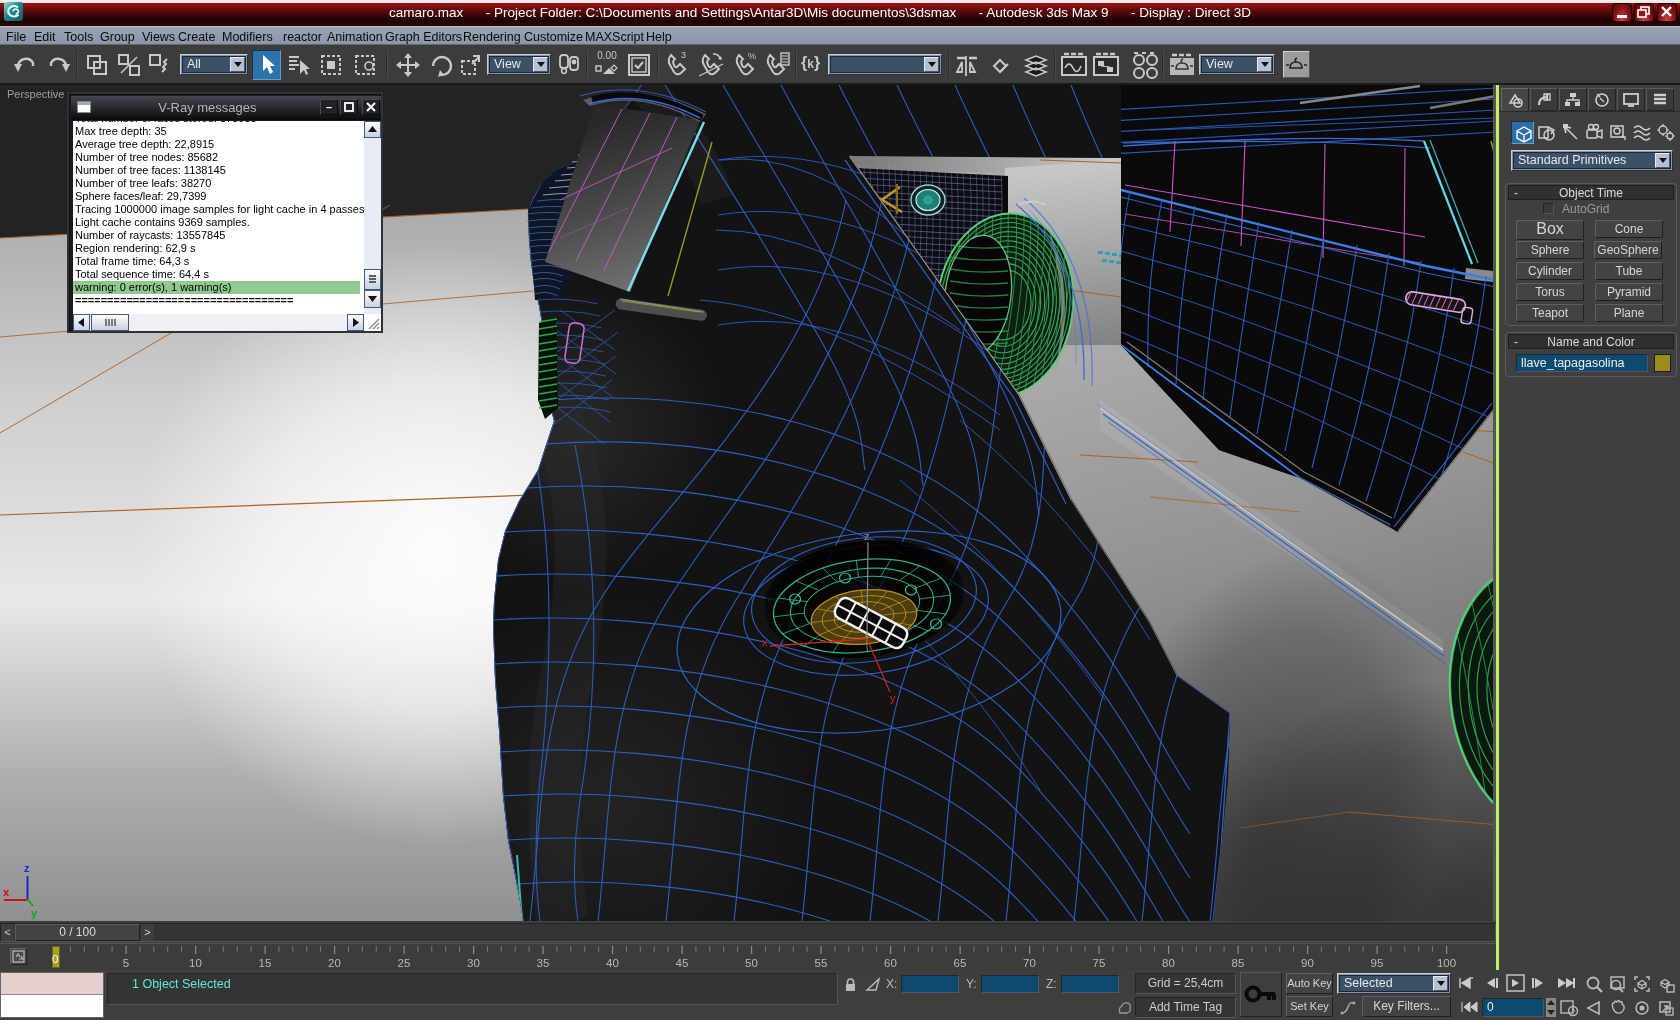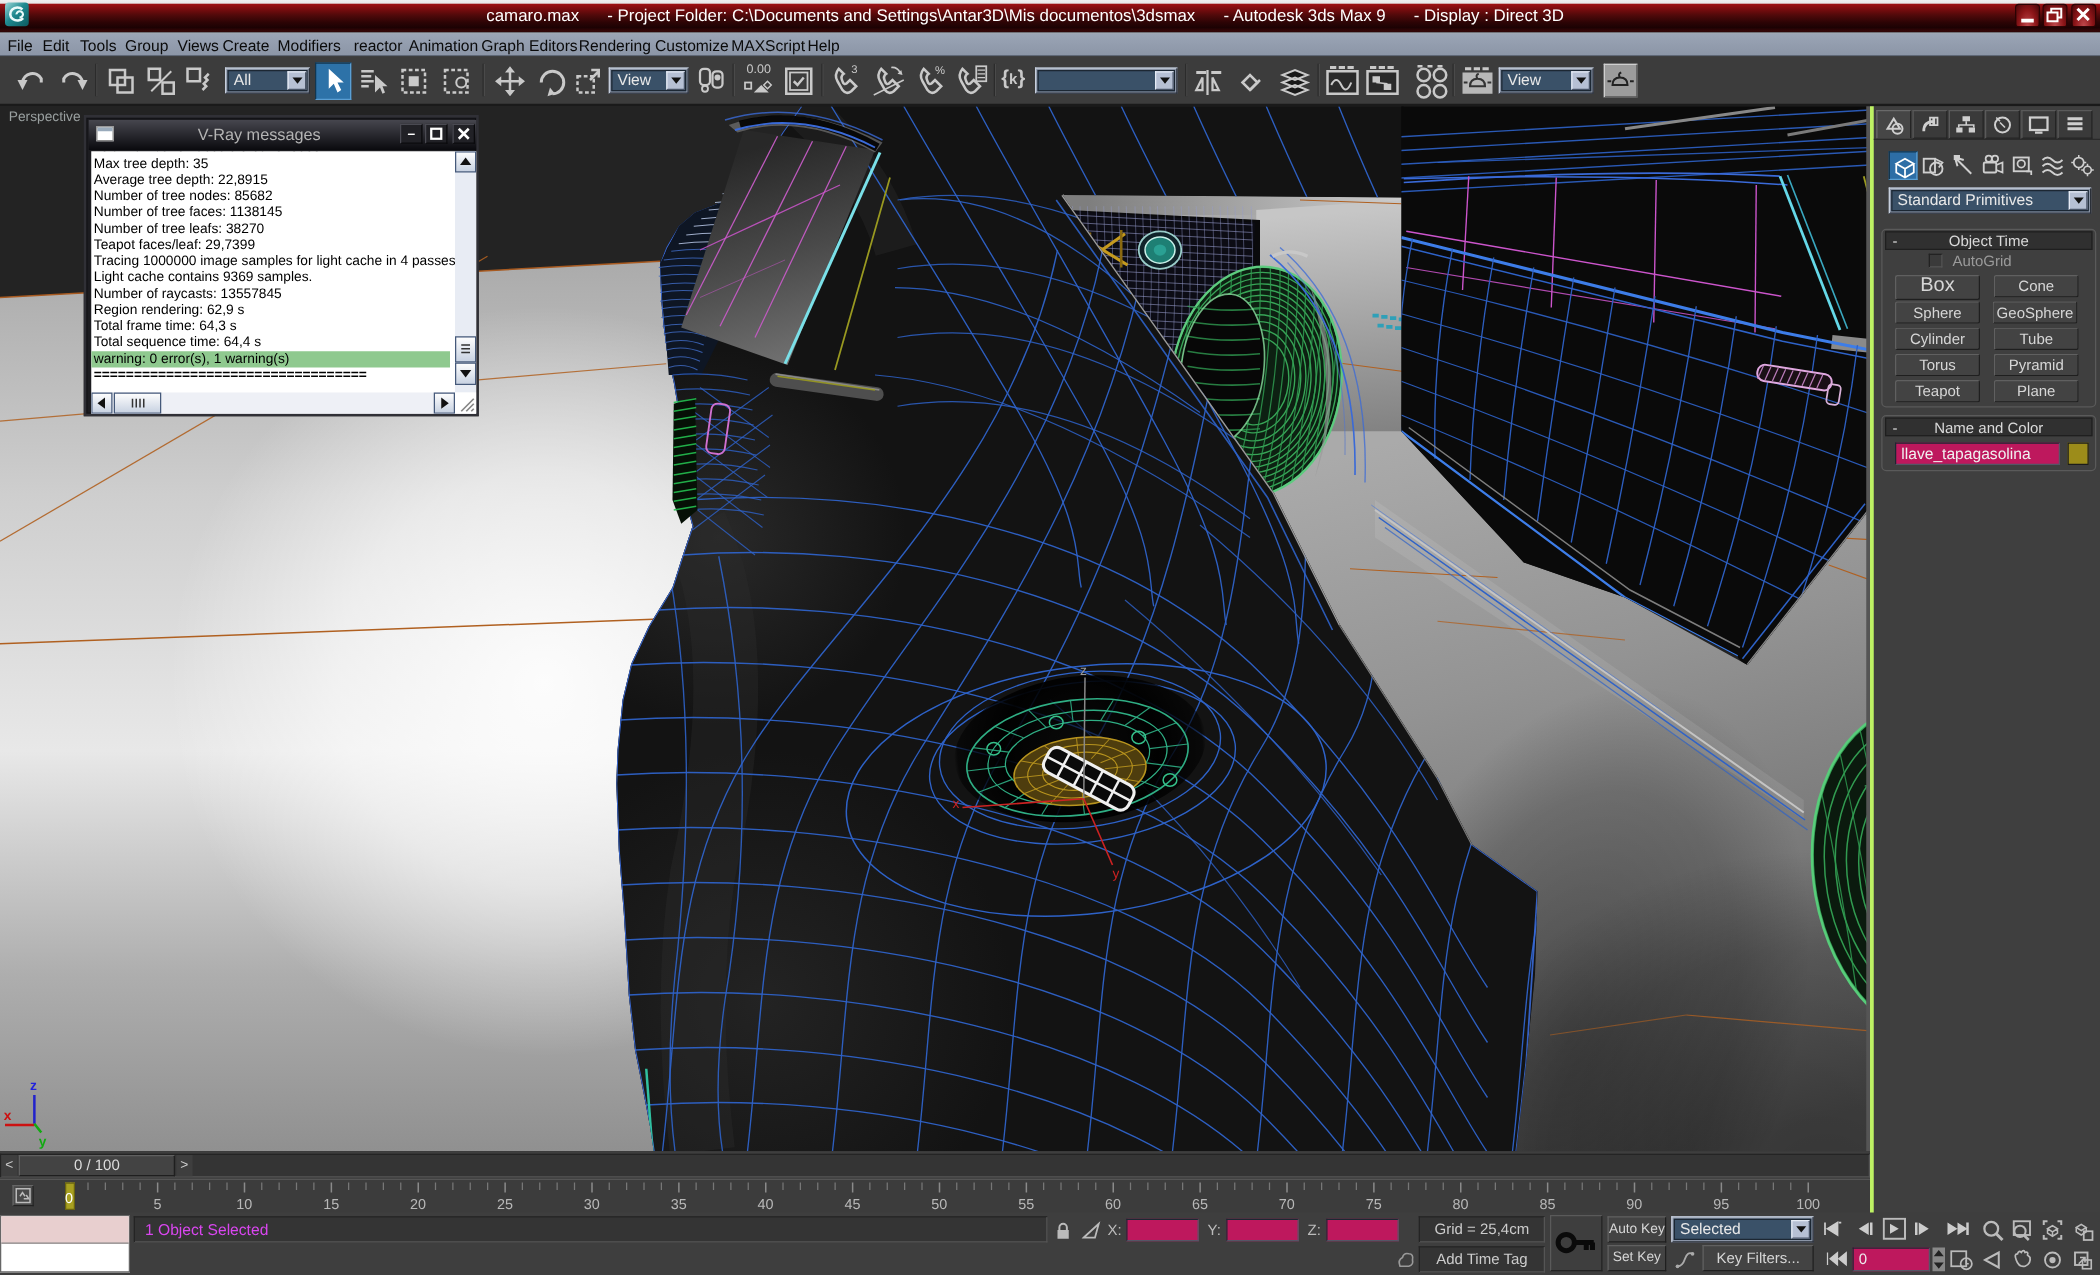--- a/index.html
+++ b/index.html
@@ -1,18 +1,18 @@
 <!DOCTYPE html>
 <html><head><meta charset="utf-8"><style>
 *{margin:0;padding:0;box-sizing:border-box}
 body{width:1680px;height:1020px;overflow:hidden;font-family:"Liberation Sans",sans-serif;background:#3e3e3e;position:relative}
 .abs{position:absolute}
 .panel-sunken{background:#343434;border:1px solid;border-color:#242424 #555 #555 #242424}
 .btn-raised{background:#434343;border:1px solid;border-color:#606060 #1f1f1f #1f1f1f #606060;color:#d6d6d6;text-align:center}
-.fld{background:#be185d;border:1px solid;border-color:#1c2733 #556 #556 #1c2733}
+.fld{background:#0c4a6e;border:1px solid;border-color:#1c2733 #556 #556 #1c2733}
 </style></head><body>
 <div class="abs" style="left:0;top:0;width:1680px;height:26px;background:linear-gradient(#f0f0f0 0px,#e8e8e8 2.5px,#9b1113 3.5px,#7c0d0f 7px,#51090a 12px,#2c0405 18px,#1c0203 22px,#360607 25px,#120101 26px)">
 <div class="abs" style="left:4px;top:2px;width:19px;height:19px;background:linear-gradient(135deg,#9fd8d8,#1f8a90 45%,#0c5a60);border-radius:3px"><svg width="19" height="19" viewBox="0 0 19 19">
         <path d="M14,5.5 A5.8,5.2 0 1 0 14.5,12.5" fill="none" stroke="#eafafa" stroke-width="2.1"></path>
         <path d="M9.2,9.5 A2.6,2.4 0 1 1 11.6,11.8" fill="none" stroke="#eafafa" stroke-width="1.7"></path>
       </svg></div>
 <div class="abs" style="left:389px;top:5px;color:#fff;font-size:13.5px;white-space:pre">camaro.max      - Project Folder: C:\Documents and Settings\Antar3D\Mis documentos\3dsmax      - Autodesk 3ds Max 9      - Display : Direct 3D</div>
 <div class="abs" style="left:1612px;top:3px;width:20px;height:19px;background:radial-gradient(ellipse at 50% 100%,#c0494d 0%,#8c1518 55%,#4a0608 100%);border-radius:3px;border:1px solid #2a0203">
 <div class="abs" style="left:4px;top:11px;width:10px;height:3px;background:#fff"></div>
 </div>
@@ -710,21 +710,21 @@
 </div>
 </div>
 <div class="abs" style="left:4px;top:27px;width:308px;height:210px;background:#fff;overflow:hidden">
 <div style="position:absolute;left:2px;top:-9px;width:290px;font-size:11px;line-height:13px;color:#000;white-space:nowrap">
 <div>Total number of faces stored: 373533</div>
 <div>Max tree depth: 35</div>
 <div>Average tree depth: 22,8915</div>
 <div>Number of tree nodes: 85682</div>
 <div>Number of tree faces: 1138145</div>
 <div>Number of tree leafs: 38270</div>
-<div>Teapot faces/leaf: 29,7399</div>
+<div>Sphere faces/leaf: 29,7399</div>
 <div>Tracing 1000000 image samples for light cache in 4 passes.</div>
 <div>Light cache contains 9369 samples.</div>
 <div>Number of raycasts: 13557845</div>
 <div>Region rendering: 62,9 s</div>
 <div>Total frame time: 64,3 s</div>
 <div>Total sequence time: 64,4 s</div>
 <div style="background:#8fc98f;margin-left:-2px;padding-left:2px;width:287px">warning: 0 error(s), 1 warning(s)</div>
 <div style="font-weight:bold">==================================</div>
 </div>
 <div class="abs" style="left:291px;top:0;width:17px;height:193px;background:#e8ecf4">
@@ -976,21 +976,21 @@
       <rect x="1446.0" y="1" width="1.2" height="8" fill="#8a8a8a"></rect>
       <text x="1446.5" y="22" font-size="11.5" fill="#b8b8b8" text-anchor="middle">100</text>
     </svg>
 <div class="abs" style="left:52px;top:2px;width:8px;height:22px;background:#a8a020;border:1px solid #6a6410"></div>
 <div class="abs" style="left:52px;top:9px;color:#fff;font-size:11.5px">0</div>
 </div>
 <div class="abs" style="left:0;top:970px;width:1680px;height:50px;background:#3e3e3e">
 <div class="abs" style="left:0;top:2px;width:104px;height:46px;border:1px solid #666;background:#fff">
 <div class="abs" style="left:0;top:0;width:102px;height:22px;background:#e8cfcf;border-bottom:1px solid #888"></div>
 </div>
-<div class="abs panel-sunken" style="left:107px;top:3px;width:731px;height:21px;color:#d946ef;font-size:12.5px;line-height:20px;padding-left:8px">1 Object Selected</div>
+<div class="abs panel-sunken" style="left:107px;top:3px;width:731px;height:32px;color:#5eead4;font-size:12.5px;line-height:20px;padding-left:24px">1 Object Selected</div>
 <svg class="abs" style="left:843px;top:7px" width="15" height="16">
       <rect x="3" y="7" width="9" height="7" fill="#bbb"></rect>
       <path d="M4.5,7 V5 a3,3 0 0 1 6,0 V7" fill="none" stroke="#bbb" stroke-width="1.6"></path>
     </svg>
 <svg class="abs" style="left:865px;top:7px" width="18" height="16">
       <path d="M2,13 L14,2 L11,13 Z" fill="none" stroke="#bbb" stroke-width="1.4"></path>
     </svg>
 <div class="abs" style="left:886px;top:7px;color:#bbb;font-size:12px">X:</div>
 <div class="abs fld" style="left:901px;top:5px;width:58px;height:18px"></div>
 <div class="abs" style="left:966px;top:7px;color:#bbb;font-size:12px">Y:</div>

